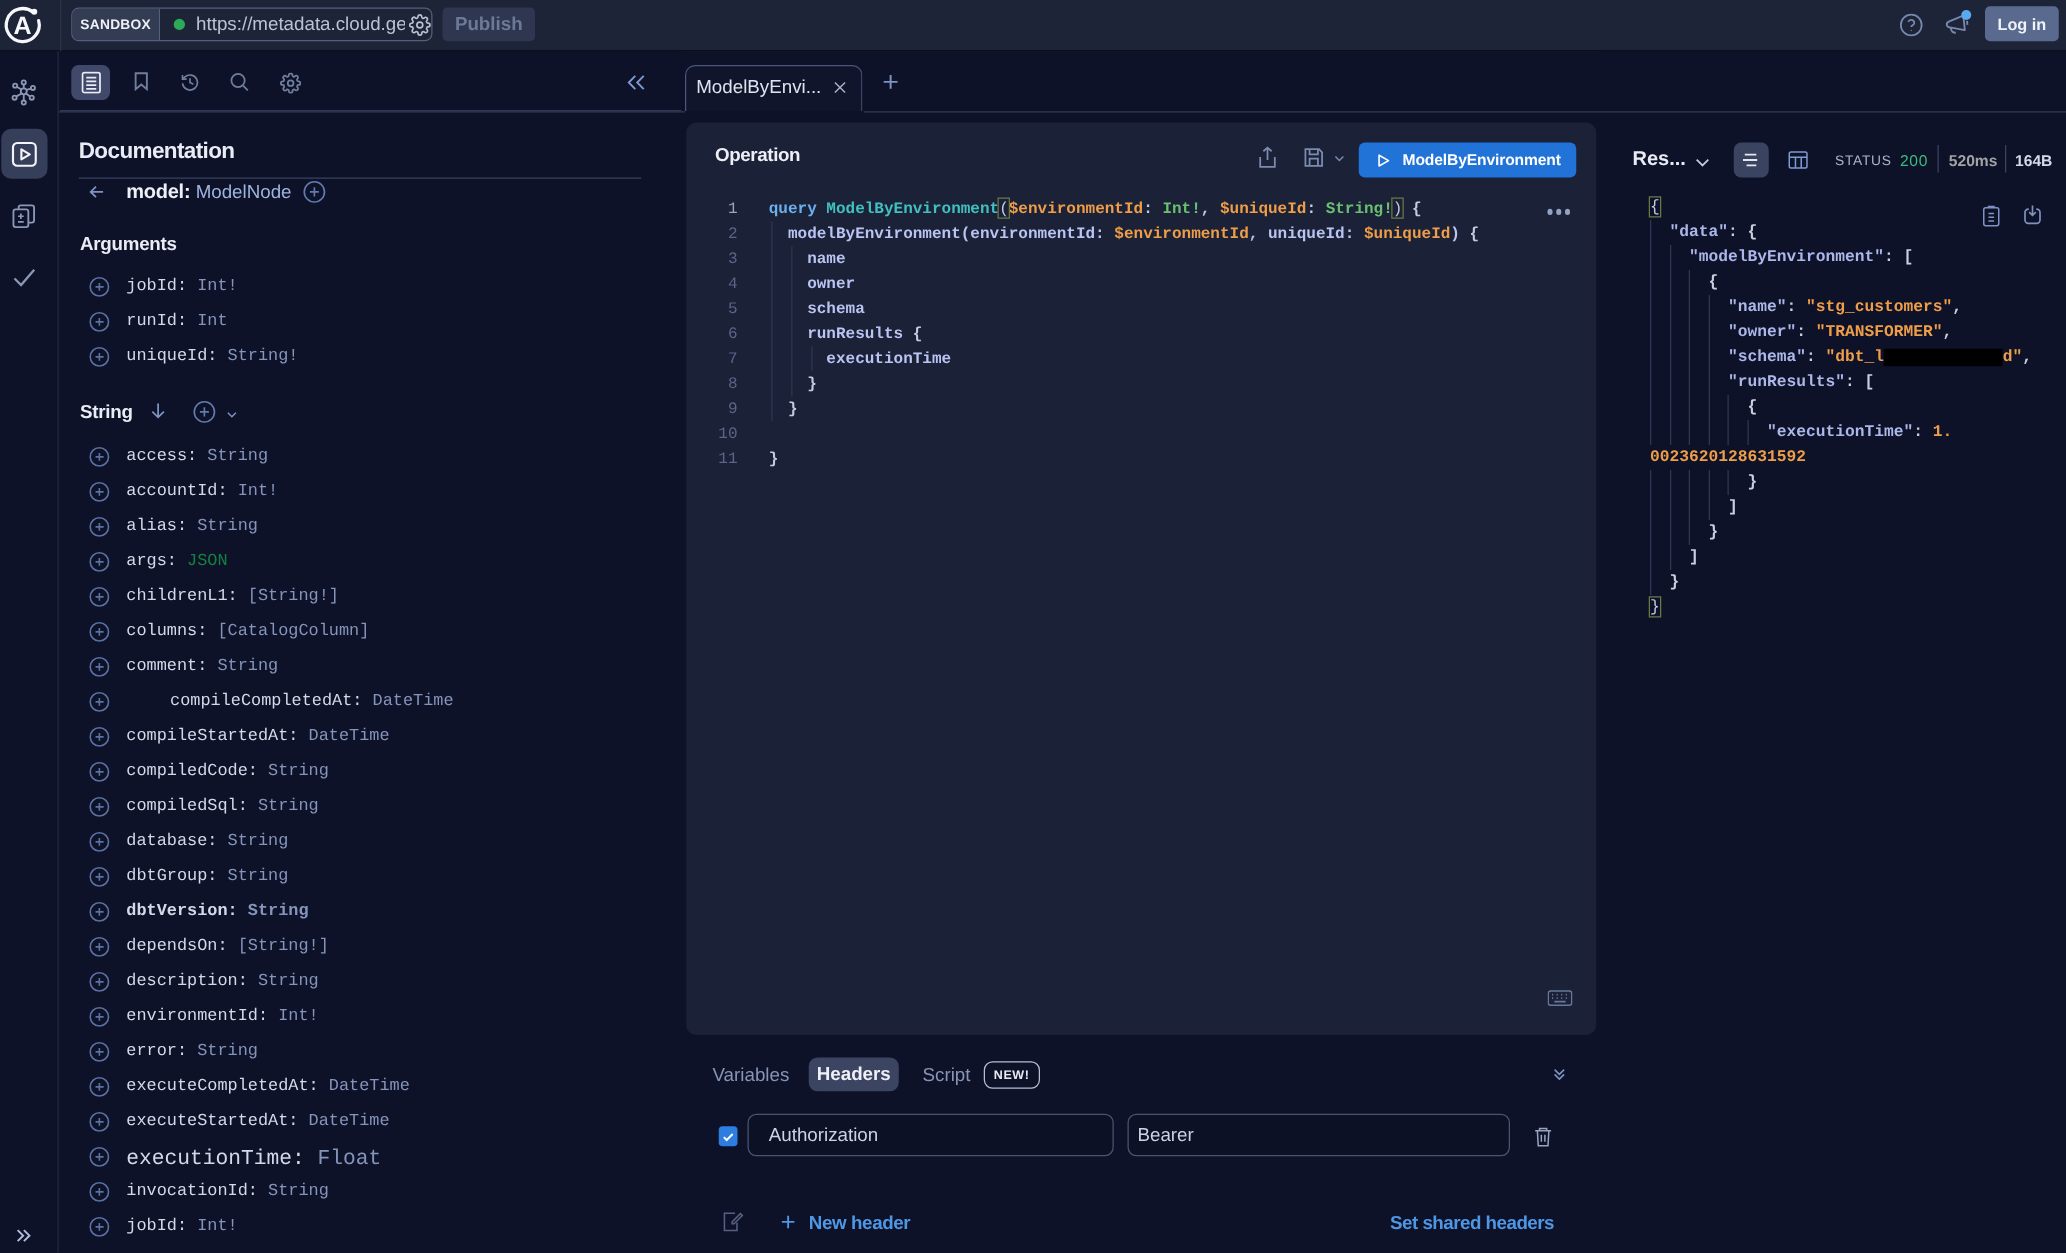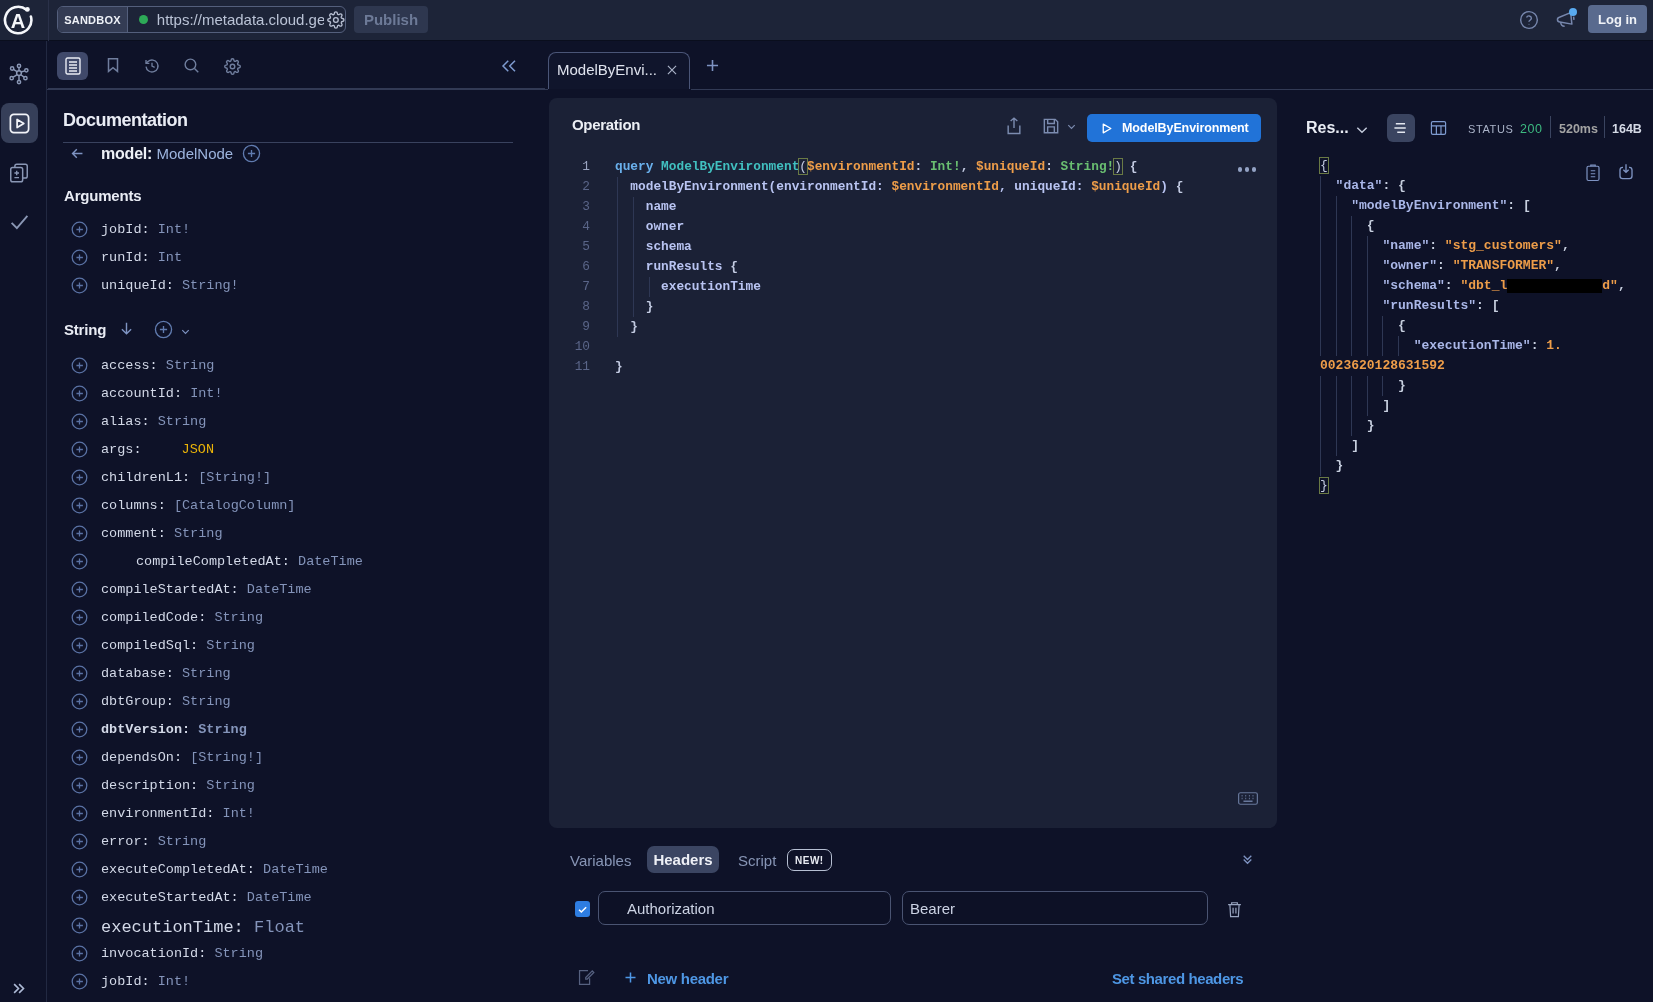--- a/index.html
+++ b/index.html
@@ -170,21 +170,21 @@
       <div class="abs mono" style="left:53px;top:345px;font-size:13.5px;color:#d3d9e8;white-space:pre;">accountId: <span style="color:#8494ba;">Int!</span></div>
       <svg class="abs" style="left:23px;top:372px;" width="17" height="17" viewBox="0 0 20 20" fill="none" stroke="#5a72a4" stroke-width="1.5">
         <circle cx="10" cy="10" r="8.6"></circle>
         <path d="M10 6.4v7.2M6.4 10h7.6"></path>
       </svg>
       <div class="abs mono" style="left:53px;top:373px;font-size:13.5px;color:#d3d9e8;white-space:pre;">alias: <span style="color:#8494ba;">String</span></div>
       <svg class="abs" style="left:23px;top:400px;" width="17" height="17" viewBox="0 0 20 20" fill="none" stroke="#5a72a4" stroke-width="1.5">
         <circle cx="10" cy="10" r="8.6"></circle>
         <path d="M10 6.4v7.2M6.4 10h7.6"></path>
       </svg>
-      <div class="abs mono" style="left:53px;top:401px;font-size:13.5px;color:#d3d9e8;white-space:pre;">args: <span style="color:#eab308;margin-left:32px;">JSON</span></div>
+      <div class="abs mono" style="left:53px;top:401px;font-size:13.5px;color:#d3d9e8;white-space:pre;">args: <span style="color:#15803d;">JSON</span></div>
       <svg class="abs" style="left:23px;top:428px;" width="17" height="17" viewBox="0 0 20 20" fill="none" stroke="#5a72a4" stroke-width="1.5">
         <circle cx="10" cy="10" r="8.6"></circle>
         <path d="M10 6.4v7.2M6.4 10h7.6"></path>
       </svg>
       <div class="abs mono" style="left:53px;top:429px;font-size:13.5px;color:#d3d9e8;white-space:pre;">childrenL1: <span style="color:#8494ba;">[String!]</span></div>
       <svg class="abs" style="left:23px;top:456px;" width="17" height="17" viewBox="0 0 20 20" fill="none" stroke="#5a72a4" stroke-width="1.5">
         <circle cx="10" cy="10" r="8.6"></circle>
         <path d="M10 6.4v7.2M6.4 10h7.6"></path>
       </svg>
       <div class="abs mono" style="left:53px;top:457px;font-size:13.5px;color:#d3d9e8;white-space:pre;">columns: <span style="color:#8494ba;">[CatalogColumn]</span></div>
@@ -369,21 +369,21 @@
     </div>
   <svg class="abs" style="left:696px;top:22px;" width="13" height="13" viewBox="0 0 24 24" fill="none" stroke="#7e93c2" stroke-width="2.4">
       <path d="M5 5l7 7 7-7M5 12l7 7 7-7"></path>
     </svg>
 
   <div class="abs" style="left:30px;top:70px;width:15px;height:16px;background:#2e7de1;border-radius:3px;display:flex;align-items:center;justify-content:center;">
     <svg width="11" height="11" viewBox="0 0 24 24" fill="none" stroke="#fff" stroke-width="3.4">
         <path d="M4.5 12.5l5 5L20 7"></path>
       </svg>
   </div>
-  <div class="abs" style="left:53px;top:60px;width:293px;height:34px;border:1px solid #4a5472;border-radius:7px;background:#0d1126;display:flex;align-items:center;padding-left:28px;">
+  <div class="abs" style="left:53px;top:60px;width:293px;height:34px;border:1px solid #4a5472;border-radius:7px;background:#0d1126;display:flex;align-items:center;padding-left:16px;">
     <span style="font-size:15px;color:#ccd3e4;">Authorization</span>
   </div>
   <div class="abs" style="left:357px;top:60px;width:306px;height:34px;border:1px solid #4a5472;border-radius:7px;background:#0d1126;display:flex;align-items:center;padding-left:7px;">
     <span style="font-size:15px;color:#ccd3e4;">Bearer&nbsp;</span>
   </div>
   <svg class="abs" style="left:681px;top:69px;" width="17" height="19" viewBox="0 0 24 26" fill="none" stroke="#99a5c0" stroke-width="1.7">
       <path d="M3 6h18M8 6V3.5h8V6M5.5 6l1 17h11l1-17"></path>
       <path d="M10 10.5v8M14 10.5v8"></path>
     </svg>
 

